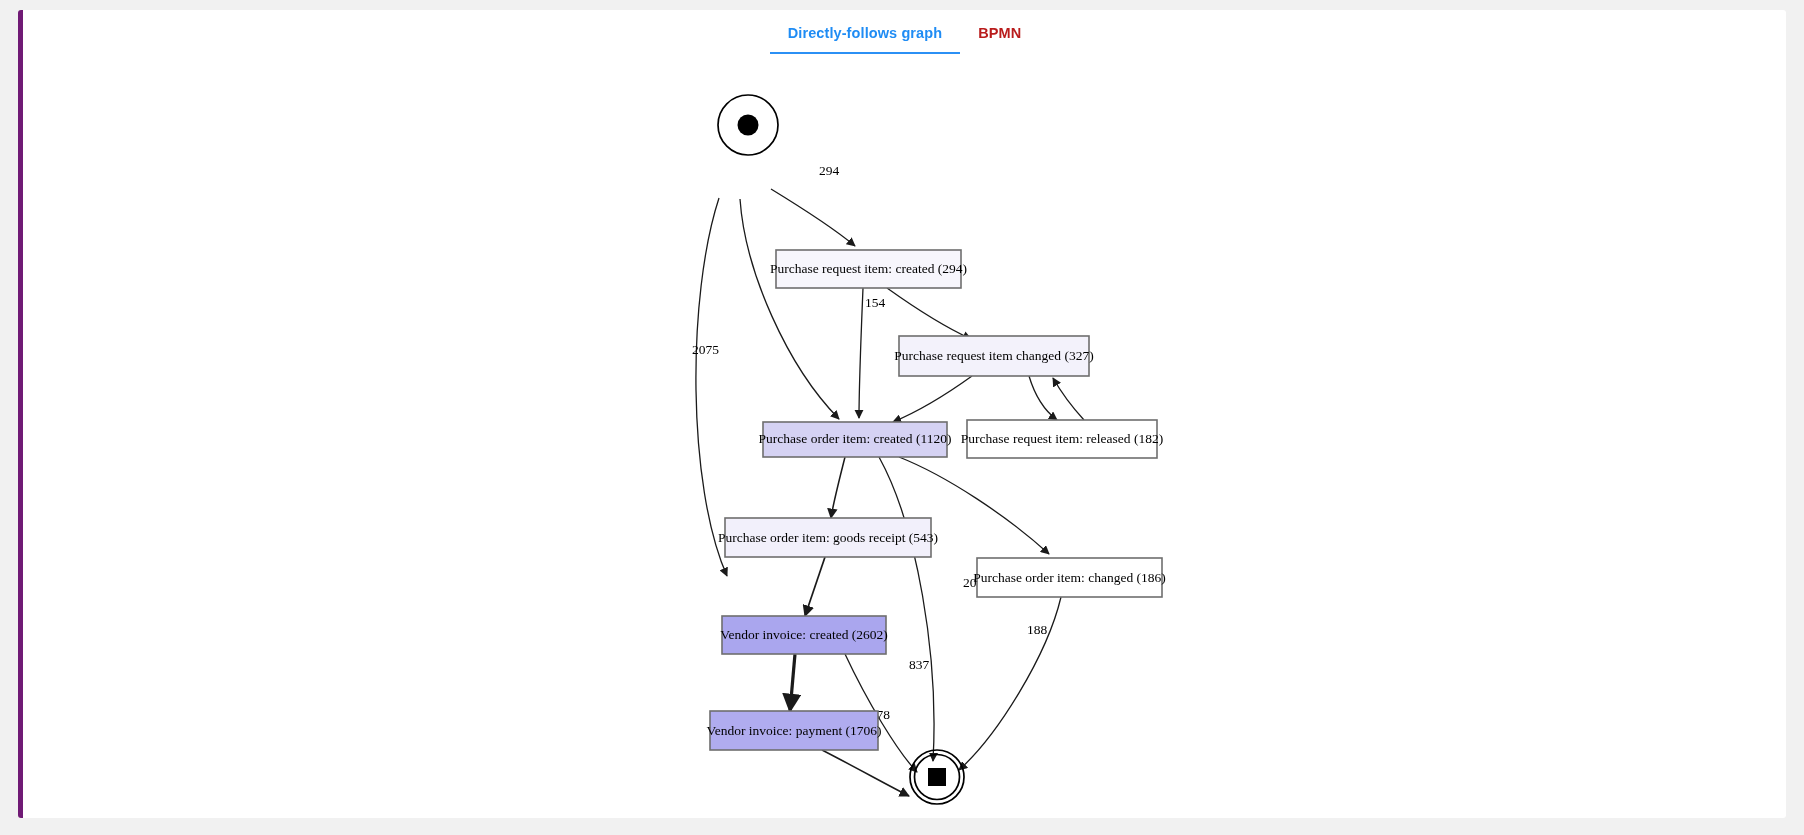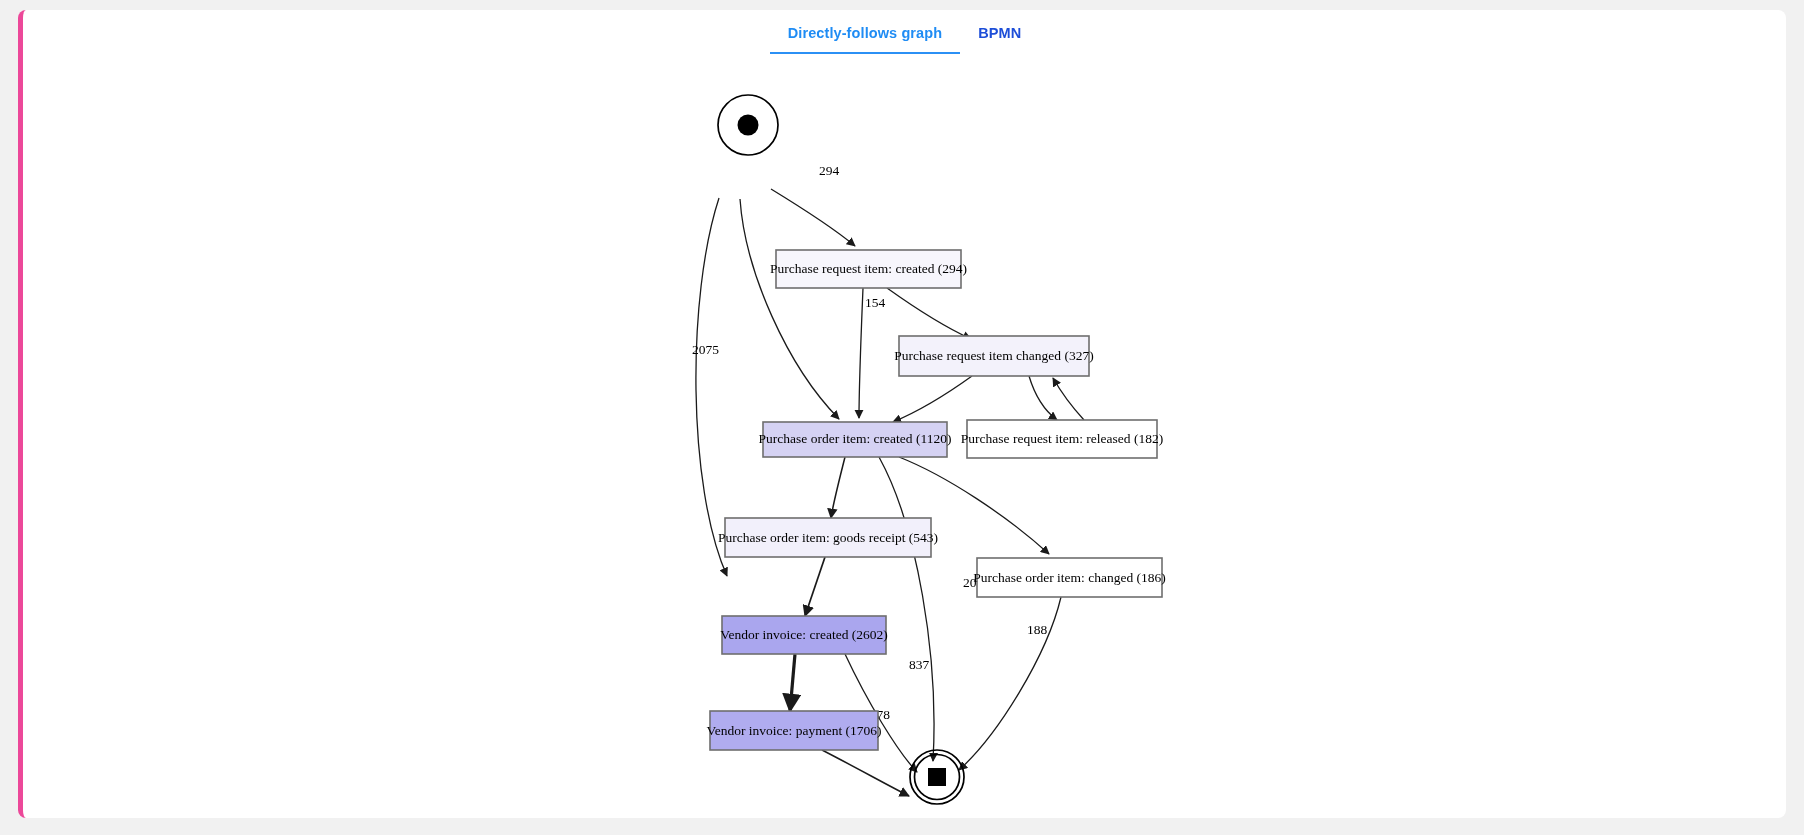--- a/index.html
+++ b/index.html
@@ -8,22 +8,22 @@
     width: 1804px; height: 835px;
     background: #f1f1f1;
     font-family: "Liberation Sans", sans-serif;
     overflow: hidden;
   }
   #app {
     position: absolute;
     left: 18px; top: 10px;
     width: 1768px; height: 808px;
     background: #ffffff;
-    border-left: 5px solid #ec4899;
-    border-radius: 8px;
+    border-left: 5px solid #701a75;
+    border-radius: 3px;
     overflow: hidden;
   }
   
   .tabbar {
     position: absolute;
     left: 0; top: 0;
     width: 100%;
     height: 46px;
     display: flex;
     justify-content: center;
@@ -38,21 +38,21 @@
     cursor: pointer;
     user-select: none;
     white-space: nowrap;
     letter-spacing: 0.1px;
   }
   .tab.active {
     color: #1f8cf4;
     border-bottom: 2.5px solid #2b90f5;
   }
   .tab.inactive {
-    color: #1d4ed8;
+    color: #b91c1c;
   }
   
   #graph-canvas {
     position: absolute;
     left: 4px; top: 46px;
     width: 1768px;
     height: 762px;
   }
   svg { display: block; }
   .node-label {

